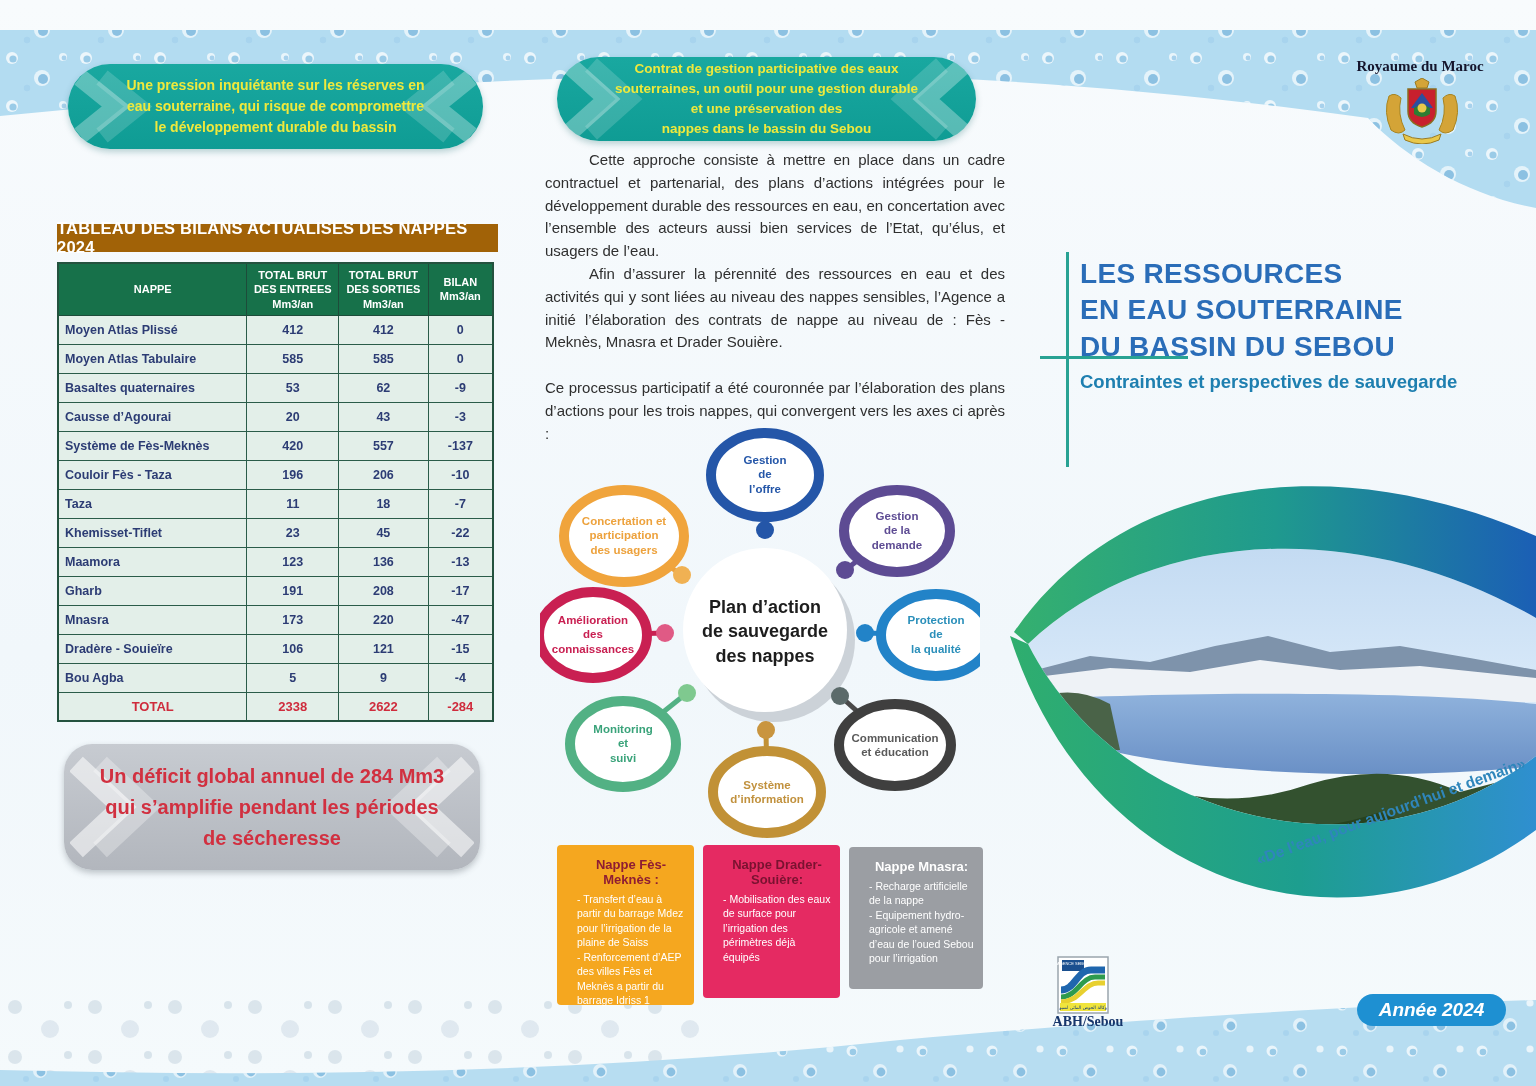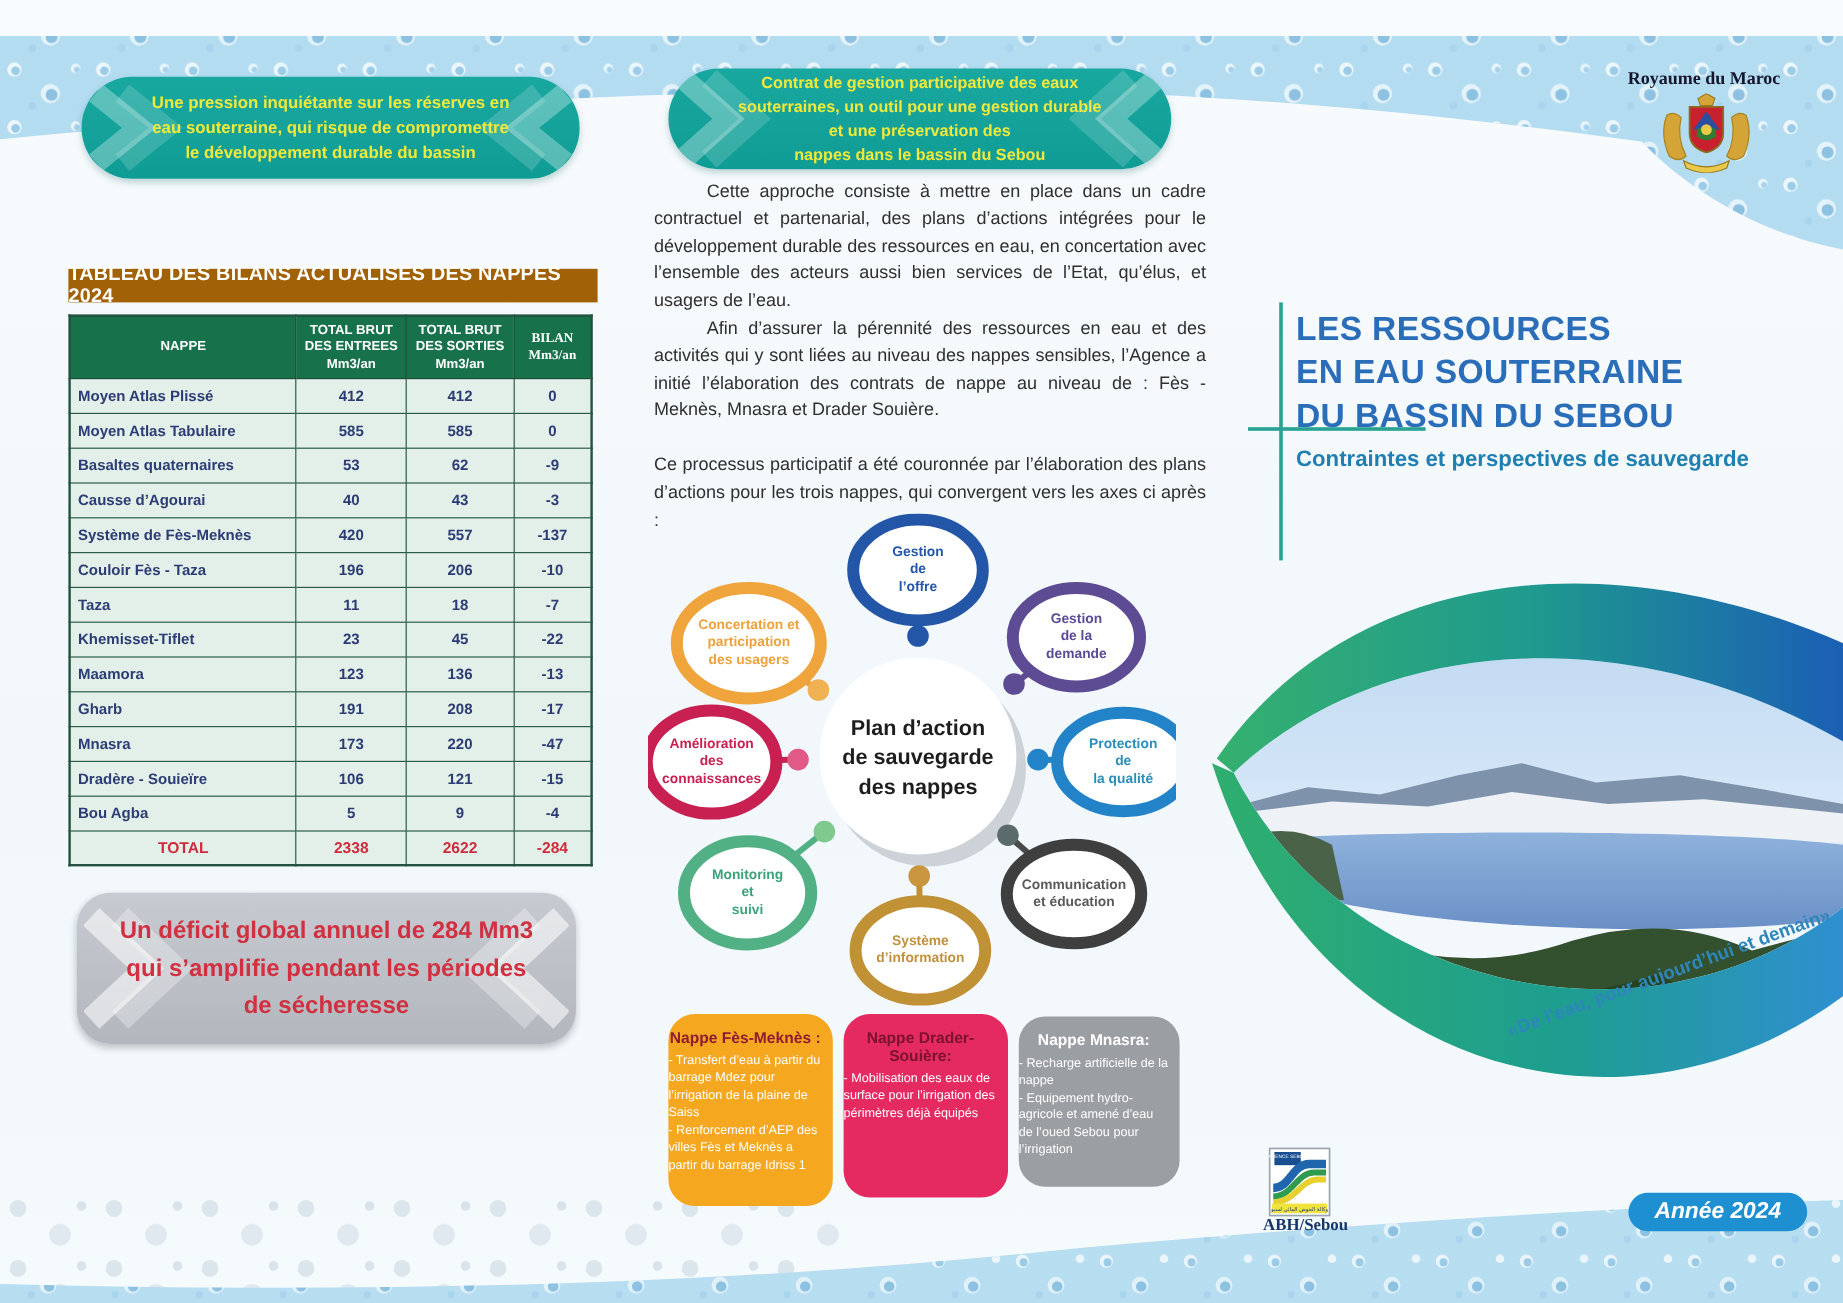--- a/index.html
+++ b/index.html
@@ -26,42 +26,42 @@
 
   
   .tbl-title { position:absolute; left:57px; top:224px; width:441px; height:28px; background:#a16207;
                color:#fff; font-weight:700; font-size:16.5px; display:flex; align-items:center; justify-content:center;
                letter-spacing:.2px; }
   table.tbl { position:absolute; left:57px; top:262px; width:437px; border-collapse:collapse;
               border:2px solid #24523f; }
   table.tbl th { background:#17714a; color:#fff; font-size:11px; font-weight:700; line-height:1.3;
                  border:1px solid #1d4c3a; padding:4px 2px; text-align:center; height:48px; }
   table.tbl th.c0 { width:190px; }
-  table.tbl th.c1 { width:92px; } table.tbl th.c2 { width:90px; } table.tbl th.c3 { width:65px;font-family:Liberation Serif, serif; }
+  table.tbl th.c1 { width:92px; } table.tbl th.c2 { width:90px; } table.tbl th.c3 { width:65px; }
   table.tbl td { background:#e3efe9; border:1px solid #2a5c49; color:#2c3c74; font-weight:700; font-size:12.5px;
                  height:29px; padding:0 6px; }
   table.tbl td.num { text-align:center; padding:0 2px; }
   table.tbl tr.total td { color:#cf2b3c; text-align:center; font-size:13px; }
 
   
   .paras { position:absolute; left:545px; top:149px; width:460px; color:#2f2f2f; font-size:15px;
            line-height:1.52; text-align:justify; }
   .paras p.ind { text-indent:44px; }
   .paras p.gap { margin-bottom:23px; }
 
   
   .diagram { position:absolute; left:540px; top:428px; width:440px; height:422px; }
   .node-label { position:absolute; transform:translate(-50%,-50%); text-align:center; font-weight:700;
                 font-size:11.5px; line-height:1.25; white-space:pre-line; }
   .center-label { position:absolute; left:225px; top:203px; transform:translate(-50%,-50%); text-align:center;
                   font-family:Liberation Sans, sans-serif; font-weight:700; font-size:18px; color:#1d1d1d;
                   line-height:1.35; white-space:pre-line; }
 
   
-  .nbox { position:absolute; top:845px; border-radius:22px; padding:12px 9px 8px 0; }
+  .nbox { position:absolute; top:845px; border-radius:4px; padding:12px 9px 8px 20px; }
   .nbox .bt { text-align:center; font-weight:700; font-size:13px; margin-bottom:5px; }
   .nbox .bb { font-size:10.5px; line-height:1.38; color:#fff; white-space:pre-line; }
 
   
   .kingdom { position:absolute; left:1352px; top:58px; width:136px; text-align:center;
              font-family:"Liberation Serif", serif; font-weight:700; font-size:15px; color:#15152c; }
   .vline { position:absolute; left:1066px; top:252px; width:3px; height:215px; background:#28a293; }
   .hline { position:absolute; left:1040px; top:356px; width:148px; height:3px; background:#28a293; }
   .rtitle { position:absolute; left:1080px; top:256px; font-weight:700; font-size:28px; color:#2a6db8;
             line-height:1.3; white-space:pre-line; letter-spacing:.3px; }
@@ -158,21 +158,21 @@
         <td class="num">0</td>
       </tr>
     <tr>
         <td>Basaltes quaternaires</td>
         <td class="num">53</td>
         <td class="num">62</td>
         <td class="num">-9</td>
       </tr>
     <tr>
         <td>Causse d’Agourai</td>
-        <td class="num">40</td>
+        <td class="num">20</td>
         <td class="num">43</td>
         <td class="num">-3</td>
       </tr>
     <tr>
         <td>Système de Fès-Meknès</td>
         <td class="num">420</td>
         <td class="num">557</td>
         <td class="num">-137</td>
       </tr>
     <tr>

